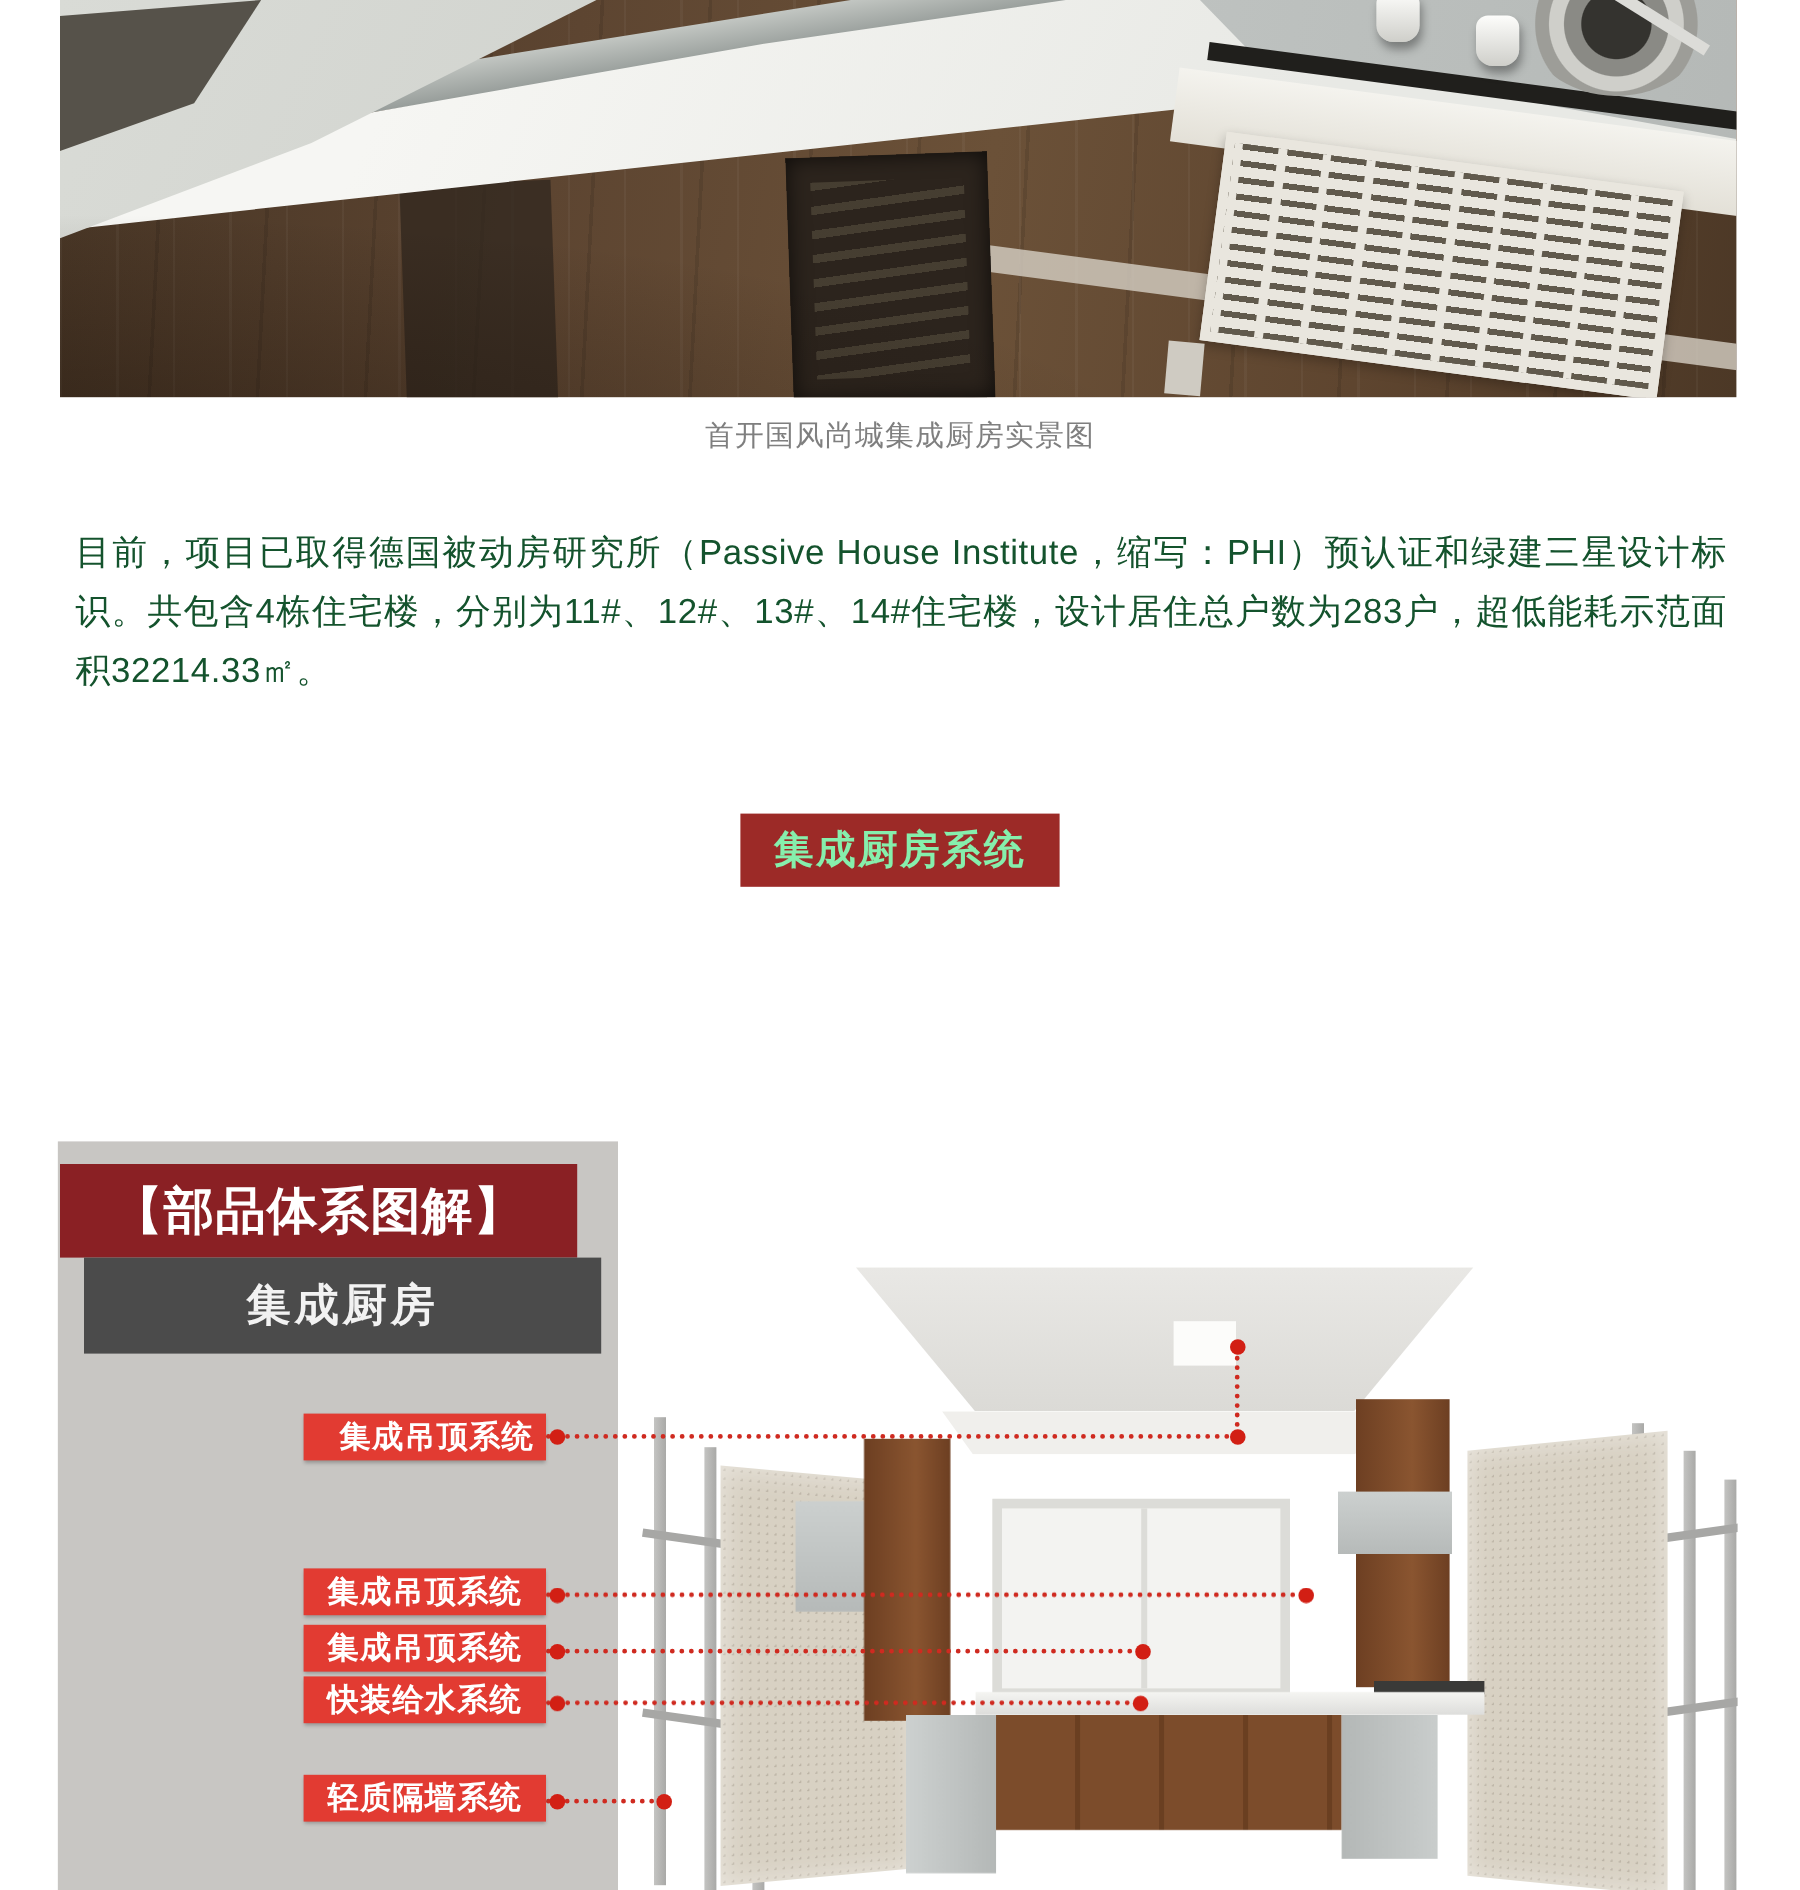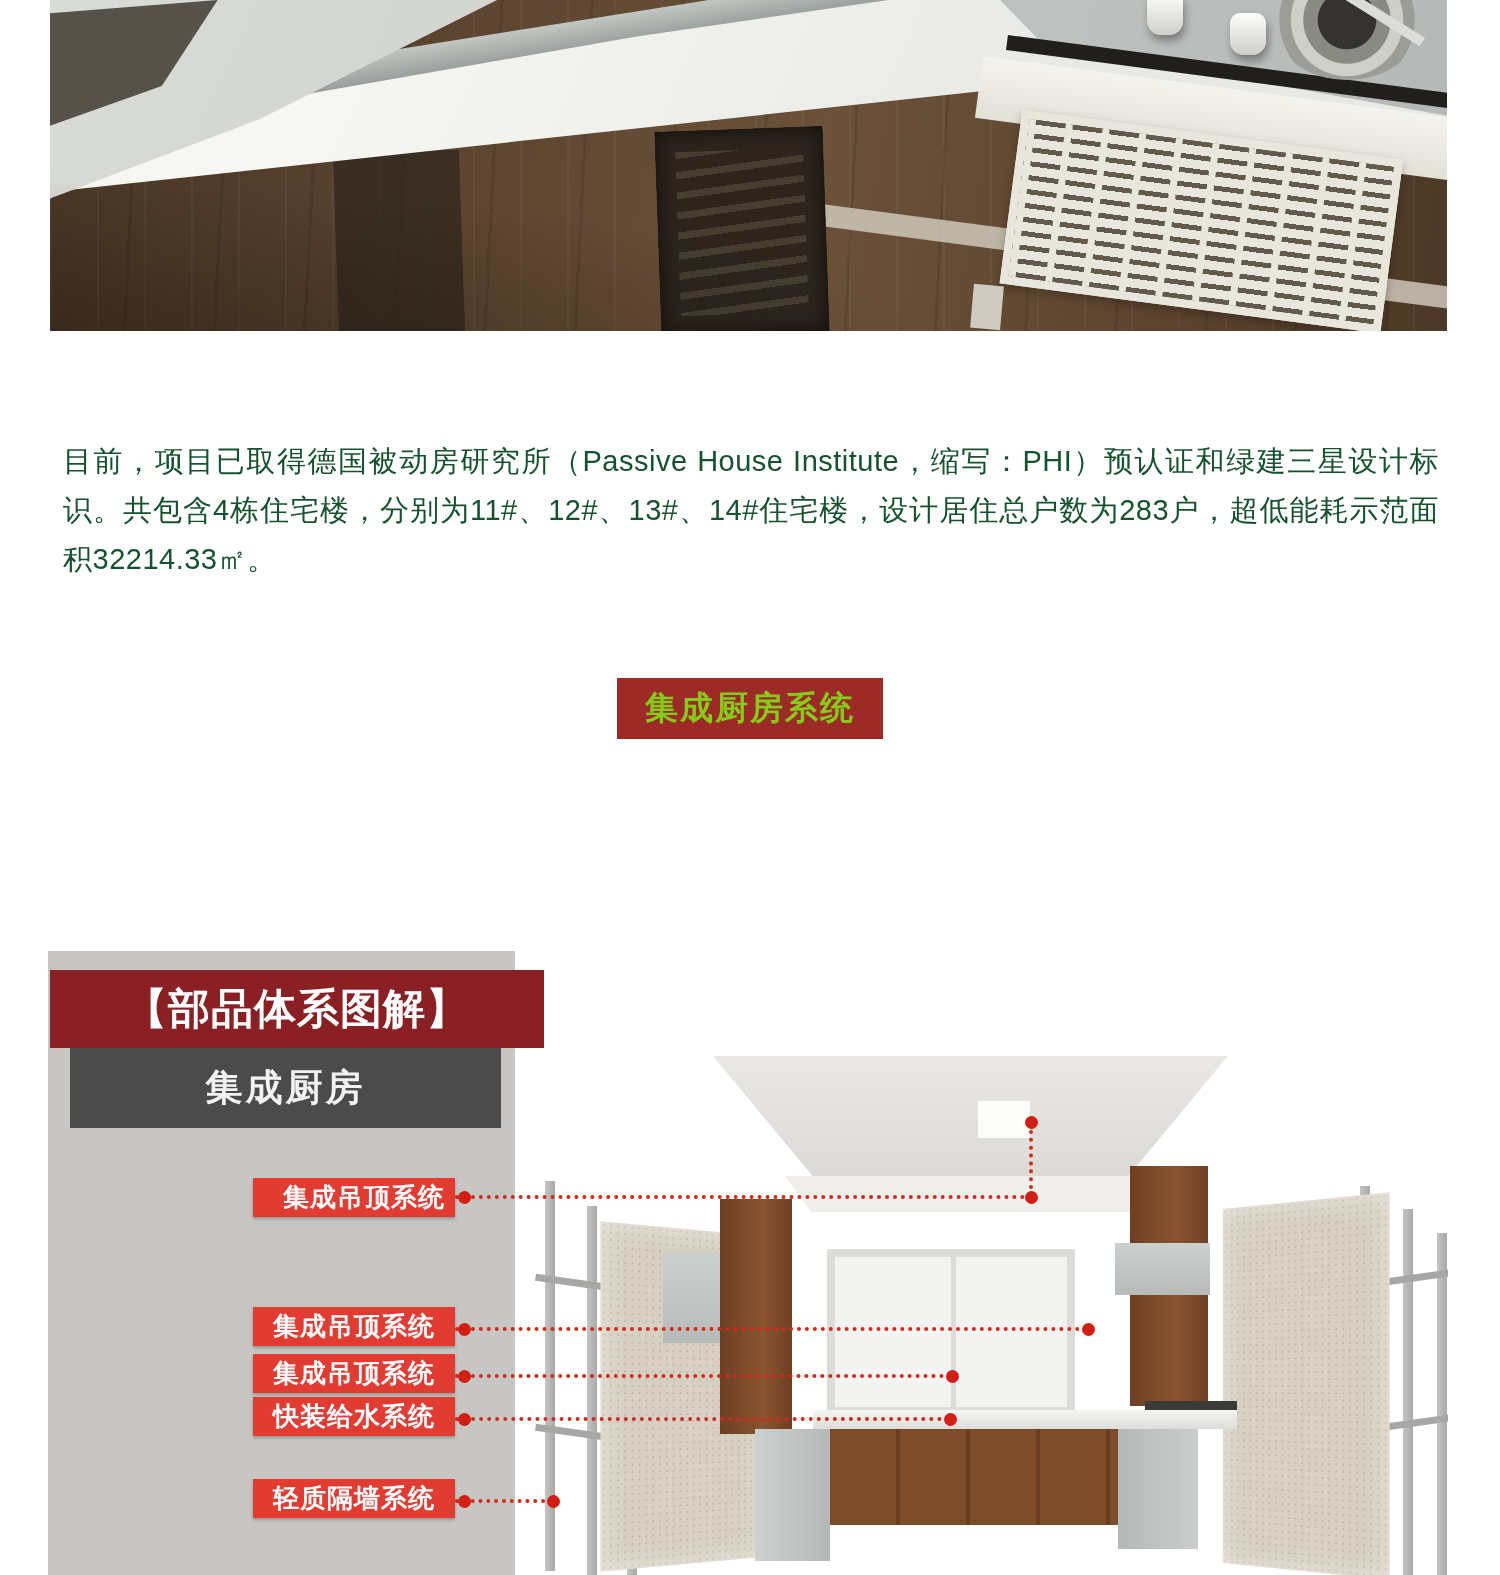--- a/index.html
+++ b/index.html
@@ -61,28 +61,28 @@
     font-size:24px; color:#7f7f7f; letter-spacing:1px; }
 
   
   .para { position:absolute; left:63px; width:1376px; font-size:29px; line-height:49px;
     color:#14532d; text-align:justify; letter-spacing:.5px; }
   .para.p1 { top:437px; }
   .para.p2 { top:805px; }
 
   
   .banner-wrap { position:absolute; left:0; top:678px; width:100%; display:flex; justify-content:center; }
-  .banner { background:#9c2a27; color:#84cc16; font-weight:bold; font-size:33px;
+  .banner { background:#9c2a27; color:#86efac; font-weight:bold; font-size:33px;
     padding:8px 28px; letter-spacing:2px; }
 
   
   .infographic { position:absolute; left:48px; top:951px; width:1400px; height:624px;
     background:#ffffff; overflow:hidden; }
   .ig-gray-panel { position:absolute; left:0; top:0; width:467px; height:624px; background:#c8c6c3; }
-  .ig-header-red { position:absolute; left:2px; top:19px; width:494px; height:78px;
+  .ig-header-red { position:absolute; left:2px; top:19px; width:431px; height:78px;
     background:#8a2024; color:#fff; display:flex; align-items:center; justify-content:center;
     font-size:42px; font-weight:bold; letter-spacing:1px; }
   .ig-header-gray { position:absolute; left:2px; top:97px; width:431px; height:80px;
     background:#4b4b4b; color:#f2f2f2; display:flex; align-items:center; justify-content:center;
     font-size:37px; font-weight:bold; letter-spacing:3px;margin-left:20px; }
 
   .callout { position:absolute; left:205px; width:202px; height:39px; background:#e23b32;
     color:#fff; display:flex; align-items:center; justify-content:center;
     font-size:26px; font-weight:bold; letter-spacing:1px; box-shadow:0 2px 3px rgba(0,0,0,.25); }
   .leader { position:absolute; border-top:4px dotted #cf2a20; height:0; }
@@ -146,20 +146,21 @@
     <div class="burner-bar"></div>
     <div class="knob k1"></div>
     <div class="knob k2"></div>
     <div class="grille-right">
       <div class="slats"></div>
     </div>
     <div class="outlet"></div>
     <div class="shade-bl"></div>
   </div>
 
+  <div class="caption">首开国风尚城集成厨房实景图</div>
 
   <div class="para p1">目前，项目已取得德国被动房研究所（Passive House Institute，缩写：PHI）预认证和绿建三星设计标识。共包含4栋住宅楼，分别为11#、12#、13#、14#住宅楼，设计居住总户数为283户，超低能耗示范面积32214.33㎡。</div>
 
   <div class="banner-wrap">
     <div class="banner">集成厨房系统</div>
   </div>
 
 
   <div class="infographic">
     <div class="ig-gray-panel"></div>

